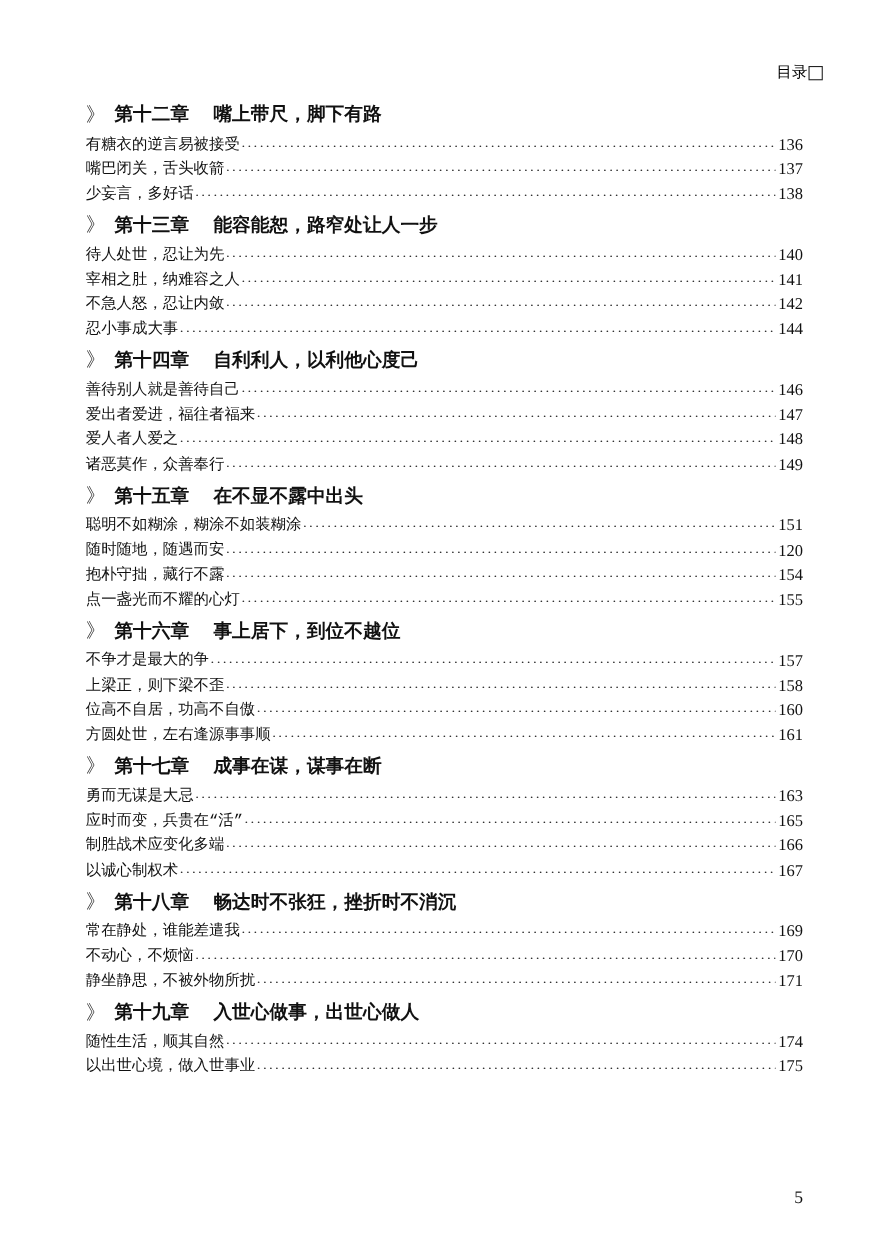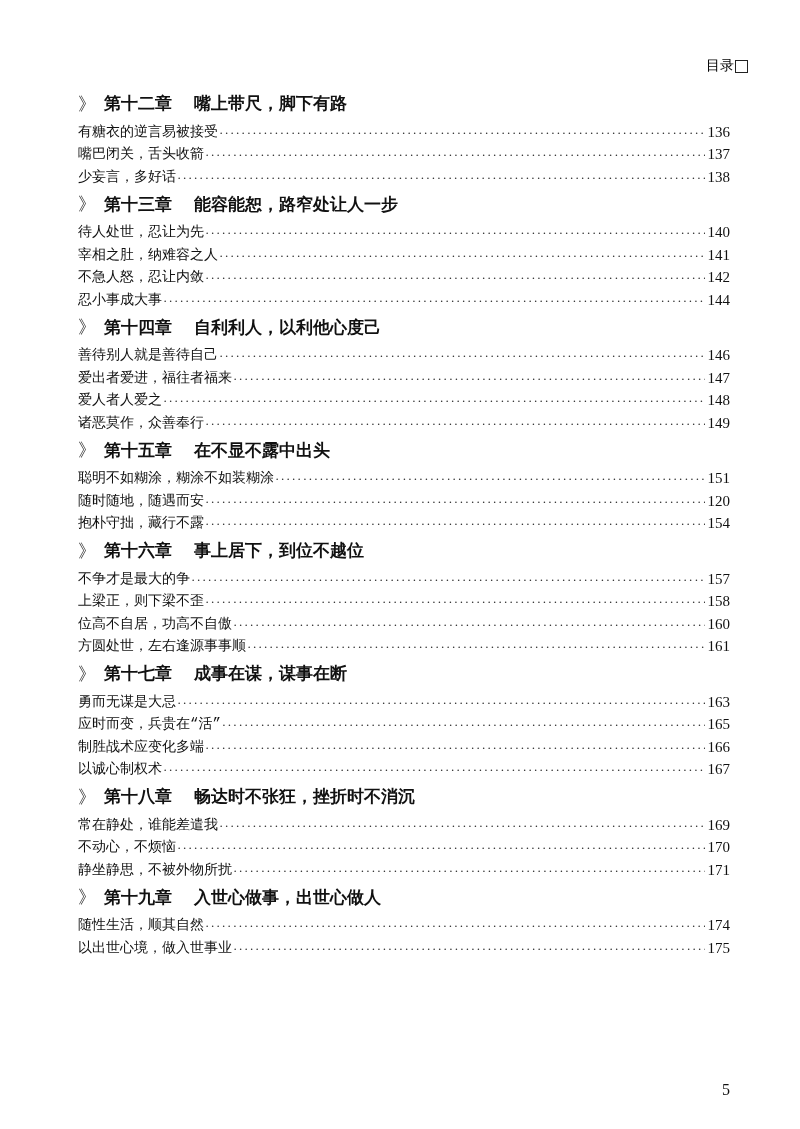--- a/index.html
+++ b/index.html
@@ -117,20 +117,25 @@
       <div class="entry">
         <span class="text">随时随地，随遇而安</span>
         <span class="dots"></span>
         <span class="page">120</span>
       </div>
       <div class="entry">
         <span class="text">抱朴守拙，藏行不露</span>
         <span class="dots"></span>
         <span class="page">154</span>
       </div>
+      <div class="entry">
+        <span class="text">点一盏光而不耀的心灯</span>
+        <span class="dots"></span>
+        <span class="page">155</span>
+      </div>
     </div>
     <div class="chapter">
       <div class="ch-title">
         <span class="mark">》</span>
         <span class="num">第十六章</span>
         <span class="ttl">事上居下，到位不越位</span>
       </div>
       <div class="entry">
         <span class="text">不争才是最大的争</span>
         <span class="dots"></span>

